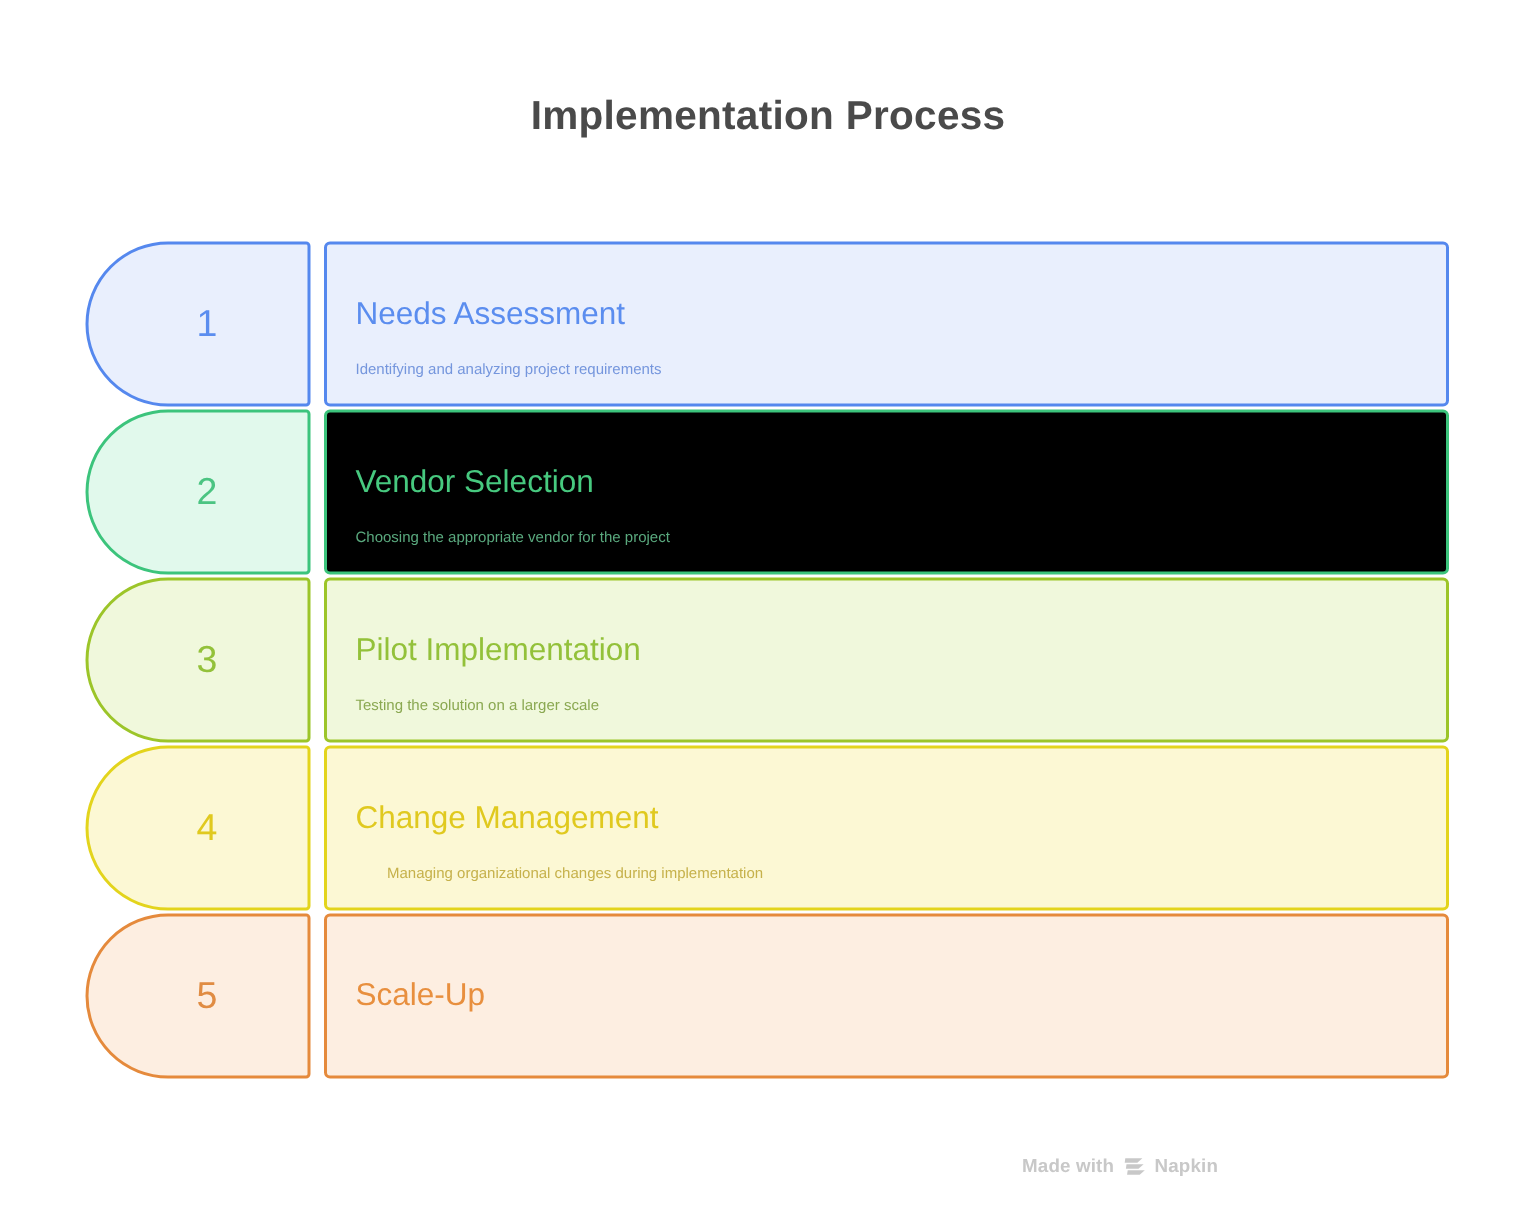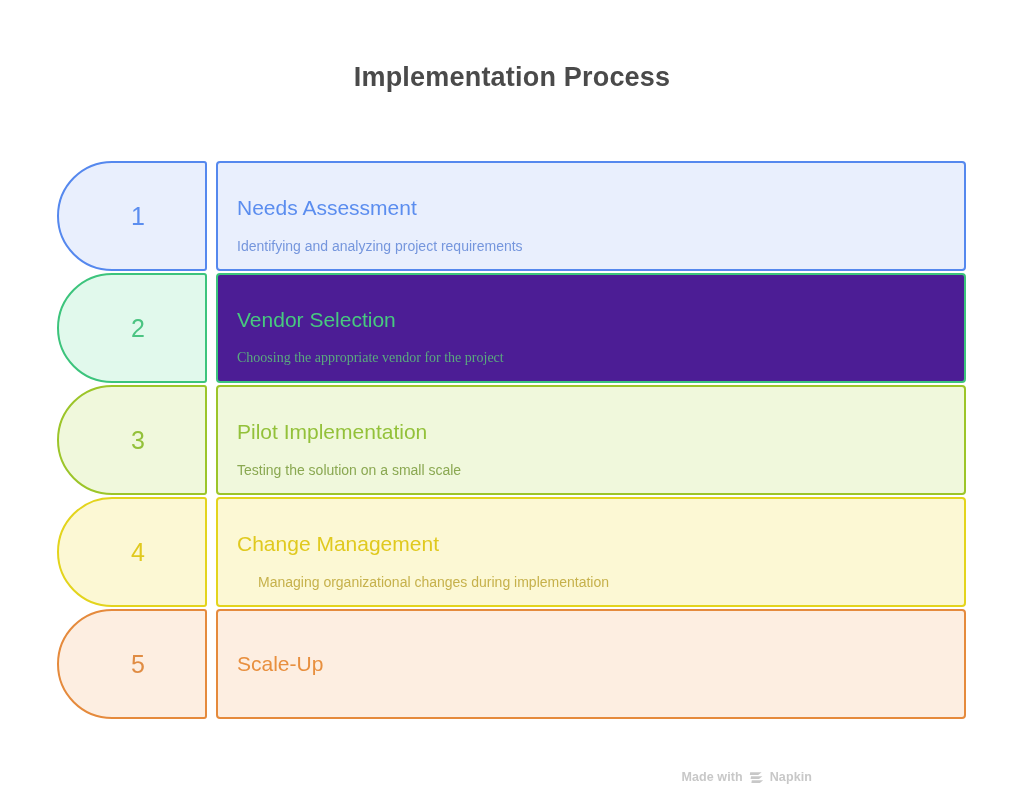--- a/index.html
+++ b/index.html
@@ -85,21 +85,21 @@
   }
 
   .step-heading {
     font-size: 21px;
     font-weight: 400;
     line-height: 1.1;
     margin-bottom: 19px;
   }
 
   .step-desc {
-    font-size: 14px;
+    font-size: 10px;
     font-weight: 400;
     line-height: 1.2;
   }
 
   
   .brand {
     position: absolute;
     right: 32px;
     bottom: 24px;
     display: flex;
@@ -134,33 +134,33 @@
       <div class="step-card" style="border-color: rgb(85, 136, 238); background: rgb(233, 239, 253);">
         <div class="step-heading" style="color: rgb(91, 141, 239);">Needs Assessment</div>
         <div class="step-desc" style="color: rgb(117, 150, 221);">Identifying and analyzing project requirements</div>
       </div>
     </div>
 
     <div class="process-row">
       <div class="step-badge" style="border-color: rgb(60, 196, 124); background: rgb(225, 249, 236);">
         <span class="step-number" style="color: rgb(75, 196, 130);">2</span>
       </div>
-      <div class="step-card" style="border-color: rgb(60, 196, 124); background: #4c1d95;">
+      <div class="step-card" style="border-color: rgb(60, 196, 124); background: #000000;">
         <div class="step-heading" style="color: rgb(71, 201, 127);">Vendor Selection</div>
-        <div class="step-desc" style="color: rgb(90, 169, 126); font-family: Liberation Serif, serif;">Choosing the appropriate vendor for the project</div>
+        <div class="step-desc" style="color: rgb(90, 169, 126);">Choosing the appropriate vendor for the project</div>
       </div>
     </div>
 
     <div class="process-row">
       <div class="step-badge" style="border-color: rgb(156, 197, 41); background: rgb(240, 248, 220);">
         <span class="step-number" style="color: rgb(147, 193, 58);">3</span>
       </div>
       <div class="step-card" style="border-color: rgb(156, 197, 41); background: rgb(240, 248, 220);">
         <div class="step-heading" style="color: rgb(147, 193, 58);">Pilot Implementation</div>
-        <div class="step-desc" style="color: rgb(138, 168, 81);">Testing the solution on a small scale</div>
+        <div class="step-desc" style="color: rgb(138, 168, 81);">Testing the solution on a larger scale</div>
       </div>
     </div>
 
     <div class="process-row">
       <div class="step-badge" style="border-color: rgb(227, 212, 28); background: rgb(252, 248, 212);">
         <span class="step-number" style="color: rgb(224, 201, 31);">4</span>
       </div>
       <div class="step-card" style="border-color: rgb(227, 212, 28); background: rgb(252, 248, 212);">
         <div class="step-heading" style="color: rgb(224, 201, 31);">Change Management</div>
         <div class="step-desc" style="color: rgb(198, 177, 75); margin-left: 21px;">Managing organizational changes during implementation</div>

